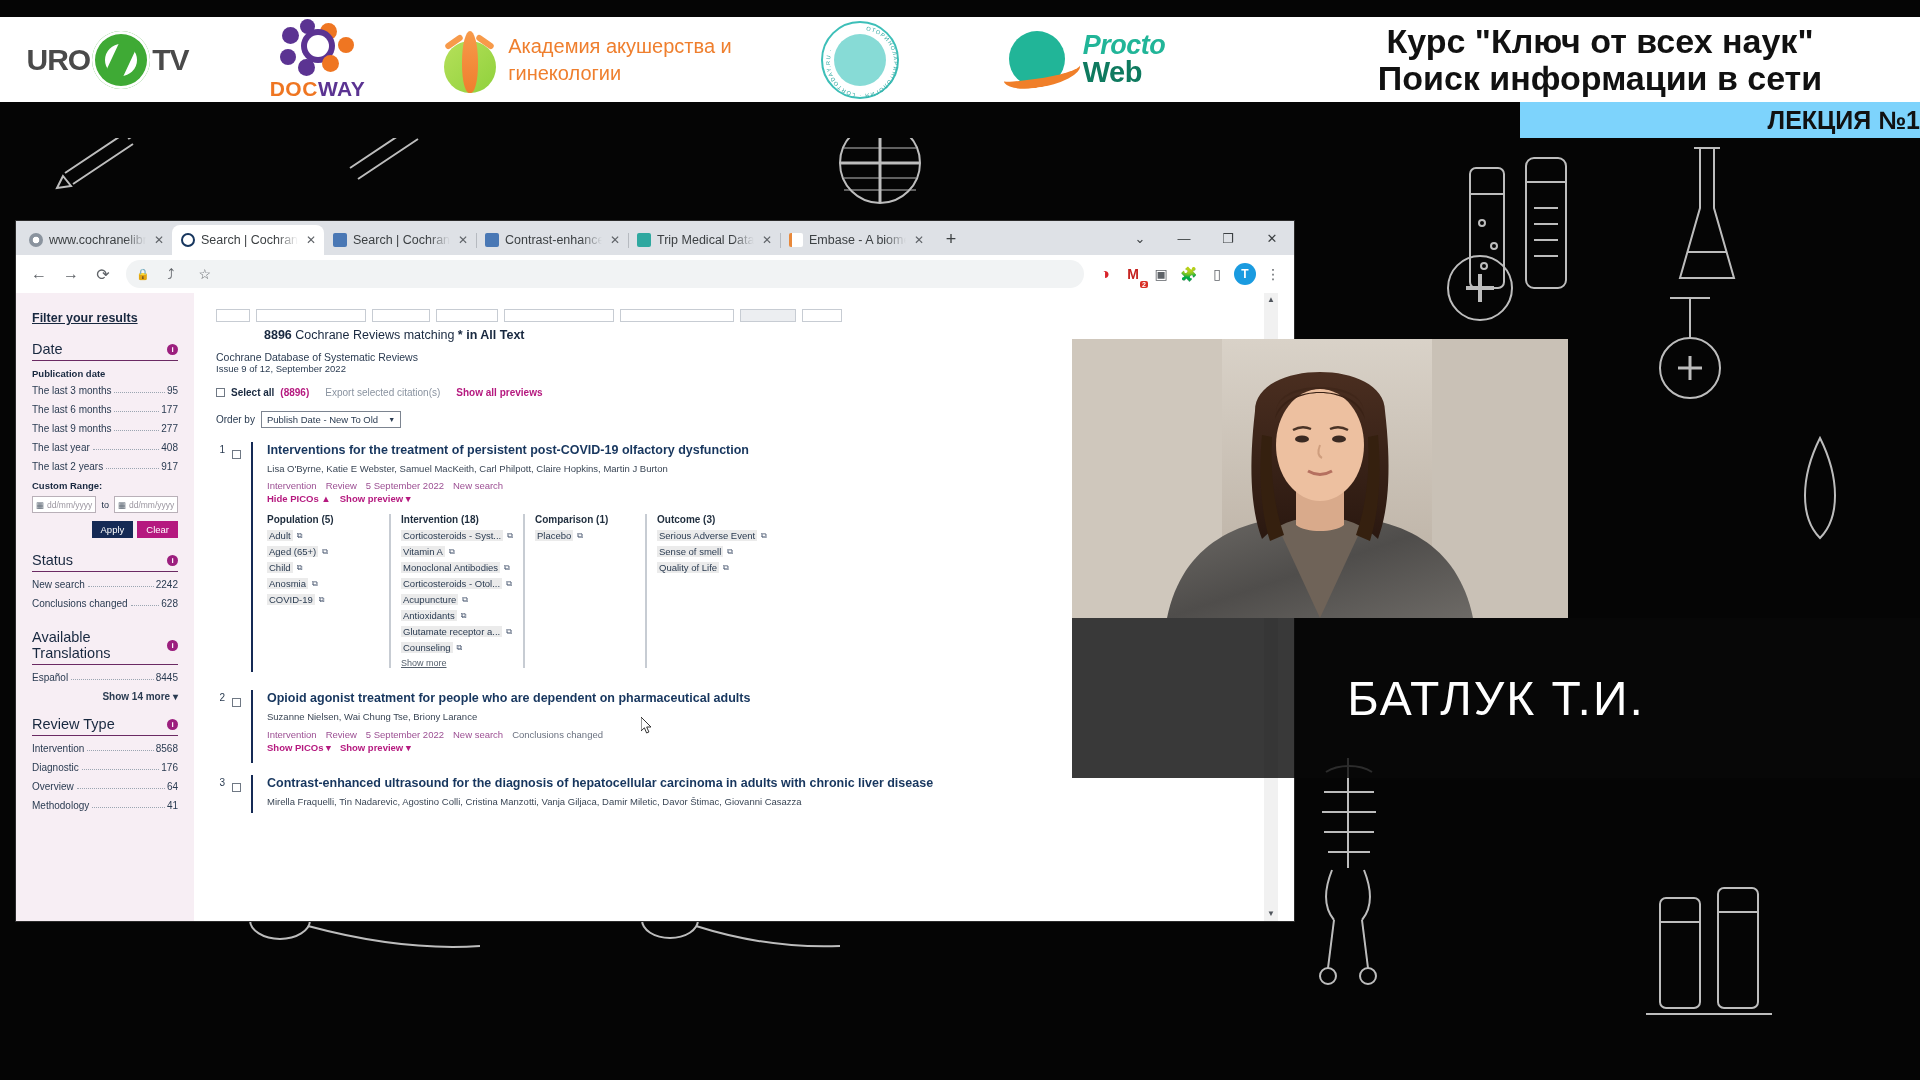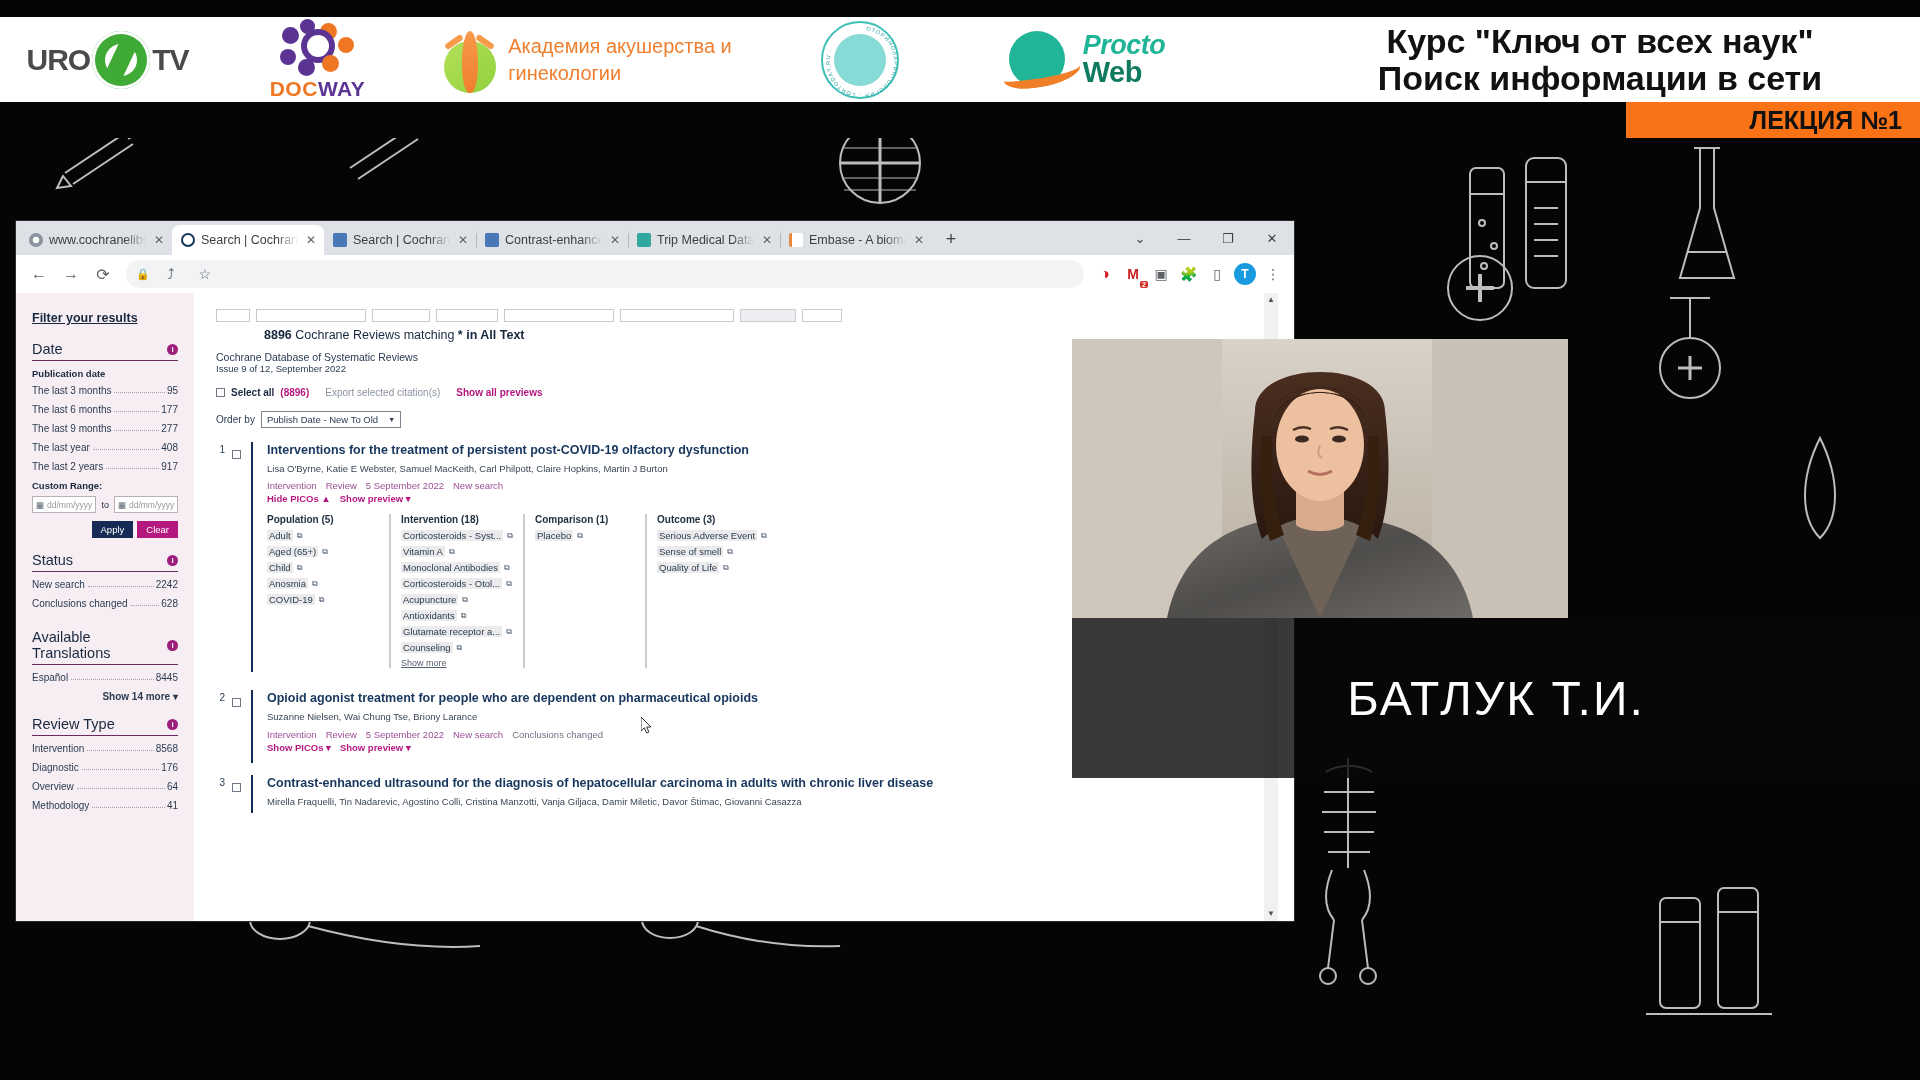--- a/index.html
+++ b/index.html
@@ -62,22 +62,22 @@
   .procto-txt { line-height:.95; }
   .procto-txt .p1 { display:block;font-size:27px;font-weight:800;color:#21b598;font-style:italic;letter-spacing:-.5px;}
   .procto-txt .p2 { display:block;font-size:29px;font-weight:800;color:#0f7a5f;letter-spacing:-.5px;}
 
   .course-title {
     position:absolute; right:0; top:17px; width:640px; height:85px;
     background:#fff; display:flex; flex-direction:column; align-items:center; justify-content:center;
   }
   .course-title .ln { font-weight:800; font-size:34px; color:#111; line-height:1.06; white-space:nowrap; }
   .lecture-badge {
-    position:absolute; right:0; top:102px; width:294px; height:36px;
-    background:#f97316; display:flex; align-items:center; justify-content:flex-end; padding-right:18px;
+    position:absolute; right:0; top:102px; width:400px; height:36px;
+    background:#7dd3fc; display:flex; align-items:center; justify-content:flex-end; 
   }
   .lecture-badge span { font-weight:800; font-size:25px; color:#111; }
 
   
   .doodles { position:absolute; left:0; top:138px; width:1920px; height:942px; pointer-events:none; opacity:.82; }
 
   
   .browser {
     position:absolute; left:16px; top:221px; width:1278px; height:700px;
     background:#dee1e6; border-radius:0; box-shadow: 0 0 0 1px #2b2b2b;
@@ -696,21 +696,21 @@
                 </div>
               </div>
             </div>
           </div>
 
           <div class="item" style="margin-top:18px">
             <span class="idx">2</span>
             <span class="ck"><span class="cbx"></span></span>
             <span class="bar"></span>
             <div class="body">
-              <div class="it-title">Opioid agonist treatment for people who are dependent on pharmaceutical opioids</div>
+              <div class="it-title">Opioid agonist treatment for people who are dependent on pharmaceutical adults</div>
               <div class="it-auth">Suzanne Nielsen, Wai Chung Tse, Briony Larance</div>
               <div class="it-meta">
                 <span>Intervention</span>
                 <span>Review</span>
                 <span>5 September 2022</span>
                 <span>New search</span>
                 <span style="color:#6b7280">Conclusions changed</span>
               </div>
               <div class="it-links">
                 <span>Show PICOs ▾</span>

